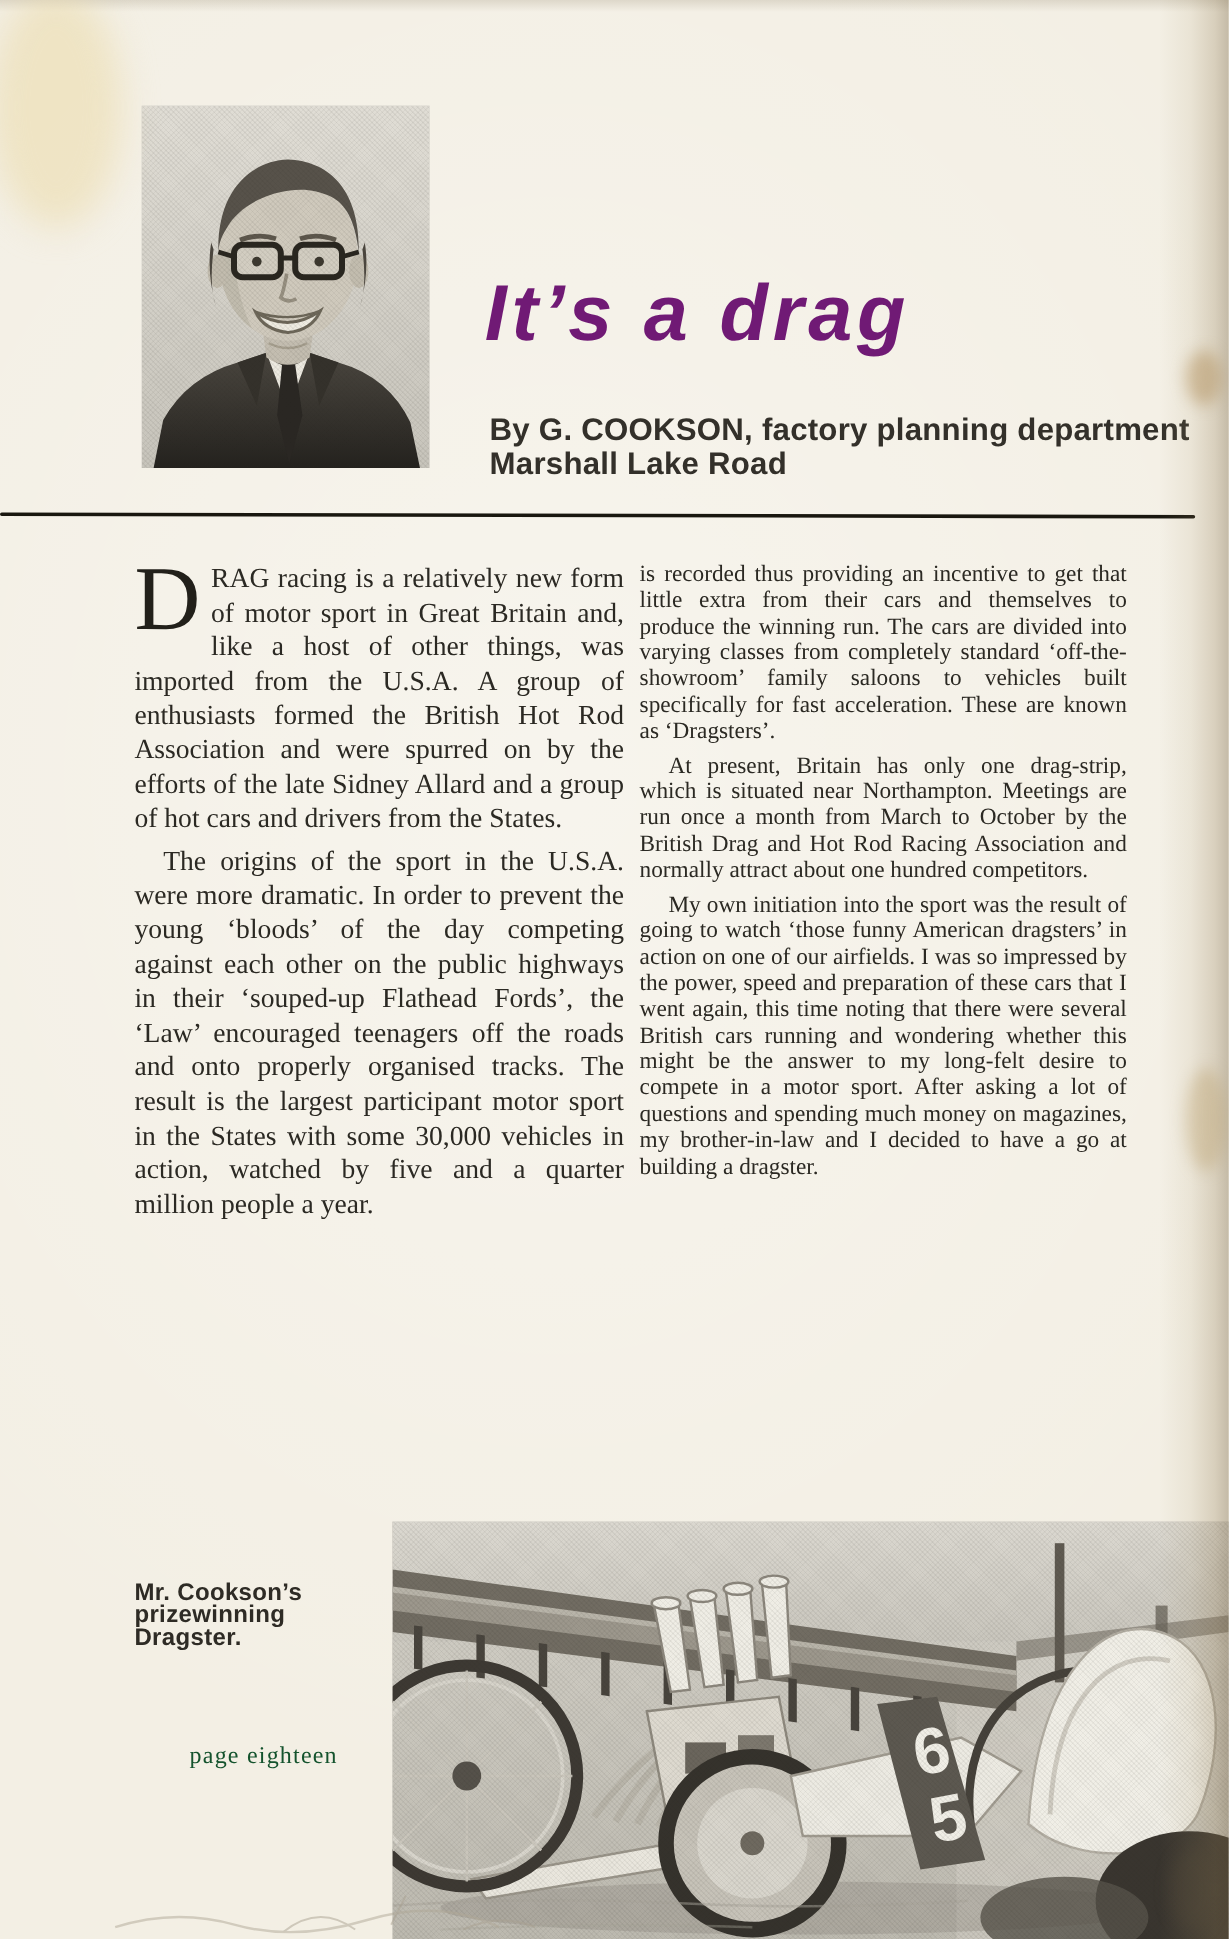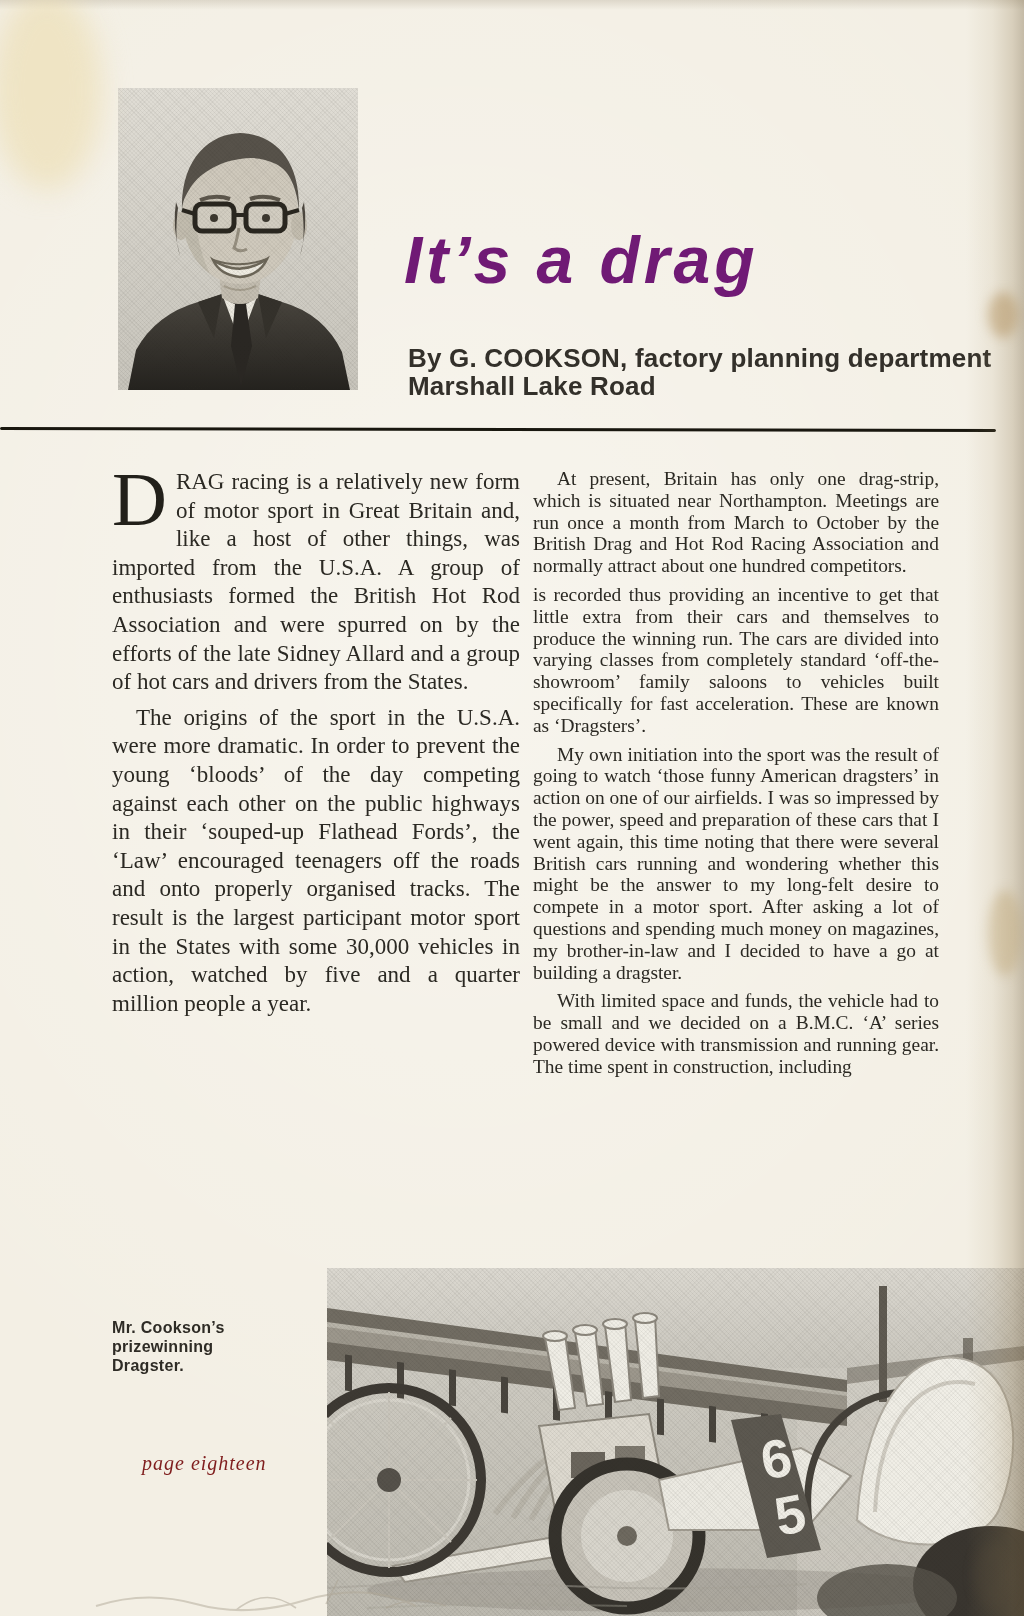--- a/index.html
+++ b/index.html
@@ -60,26 +60,26 @@
 
   
   .dragster-photo{
     left:327px; top:1268px; width:697px; height:348px;
     background:#c9c6bd; overflow:hidden;
   }
   .dragster-photo svg{display:block;width:100%;height:100%;}
   .photo-caption{
     left:112px; top:1318px; width:210px;
     font-family:"Liberation Sans", sans-serif;
-    font-weight:700; font-size:16px; line-height:19px;
+    font-weight:700; font-size:20px; line-height:19px;
     color:#2e2b25; white-space:pre-line; letter-spacing:.3px;
   }
   .page-number{
-    left:142px; top:1452px;
-    font-style:italic; font-size:20px; color:#7f1d1d;
+    left:158px; top:1452px;
+    font-size:20px; color:#14532d;
     letter-spacing:1px;
   }
 
   
   .edge-right{
     right:0; top:0; width:58px; height:1616px; pointer-events:none; z-index:5;
     background:linear-gradient(90deg, rgba(0,0,0,0) 0%, rgba(167,146,103,.12) 45%, rgba(146,124,84,.28) 80%, rgba(120,100,66,.38) 100%);
   }
   .edge-top{
     left:0; top:0; width:1024px; height:10px; pointer-events:none; z-index:5;
@@ -154,24 +154,23 @@
 </div>
 
 <div class="abs rule"></div>
 
 <div class="abs col col-left">
   <p class="para-large"><span class="dropcap">D</span><span>RAG racing is a relatively new form of motor sport in Great Britain and, like a host of other things, was imported from the U.S.A.  A group of enthusiasts formed the British Hot Rod Association and were spurred on by the efforts of the late Sidney Allard and a group of hot cars and drivers from the States.</span></p>
   <p class="para-large indent">The origins of the sport in the U.S.A. were more dramatic.  In order to prevent the young ‘bloods’ of the day competing against each other on the public highways in their ‘souped-up Flathead Fords’, the ‘Law’ encouraged teenagers off the roads and onto properly organised tracks.  The result is the largest participant motor sport in the States with some 30,000 vehicles in action, watched by five and a quarter million people a year.</p>
 </div>
 
 <div class="abs col col-right">
+  <p class="para-small">is recorded thus providing an incentive to get that little extra from their cars and themselves to produce the winning run.  The cars are divided into varying classes from completely standard ‘off-the-showroom’ family saloons to vehicles built specifically for fast acceleration.  These are known as ‘Dragsters’.</p>
   <p class="para-small indent">At present, Britain has only one drag-strip, which is situated near Northampton.  Meetings are run once a month from March to October by the British Drag and Hot Rod Racing Association and normally attract about one hundred competitors.</p>
-  <p class="para-small">is recorded thus providing an incentive to get that little extra from their cars and themselves to produce the winning run.  The cars are divided into varying classes from completely standard ‘off-the-showroom’ family saloons to vehicles built specifically for fast acceleration.  These are known as ‘Dragsters’.</p>
   <p class="para-small indent">My own initiation into the sport was the result of going to watch ‘those funny American dragsters’ in action on one of our airfields.  I was so impressed by the power, speed and preparation of these cars that I went again, this time noting that there were several British cars running and wondering whether this might be the answer to my long-felt desire to compete in a motor sport.  After asking a lot of questions and spending much money on magazines, my brother-in-law and I decided to have a go at building a dragster.</p>
-  <p class="para-small indent">With limited space and funds, the vehicle had to be small and we decided on a B.M.C. ‘A’ series powered device with transmission and running gear.  The time spent in construction, including</p>
 </div>
 
 <div class="abs photo-caption">Mr. Cookson’s
 prizewinning
 Dragster.</div>
 
 <div class="abs page-number">page eighteen</div>
 
 <div class="abs dragster-photo halftone">
   <svg viewBox="0 0 697 348" preserveAspectRatio="none">

